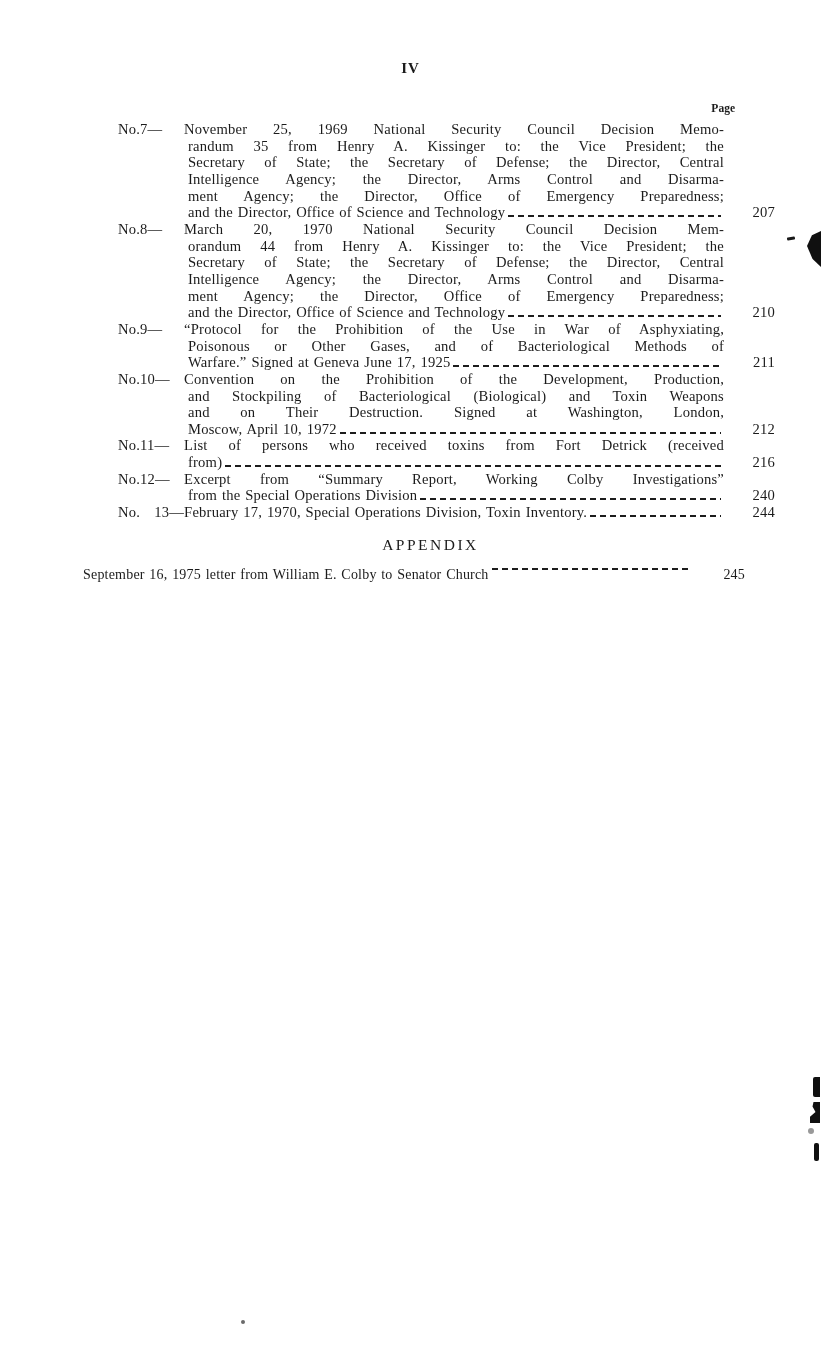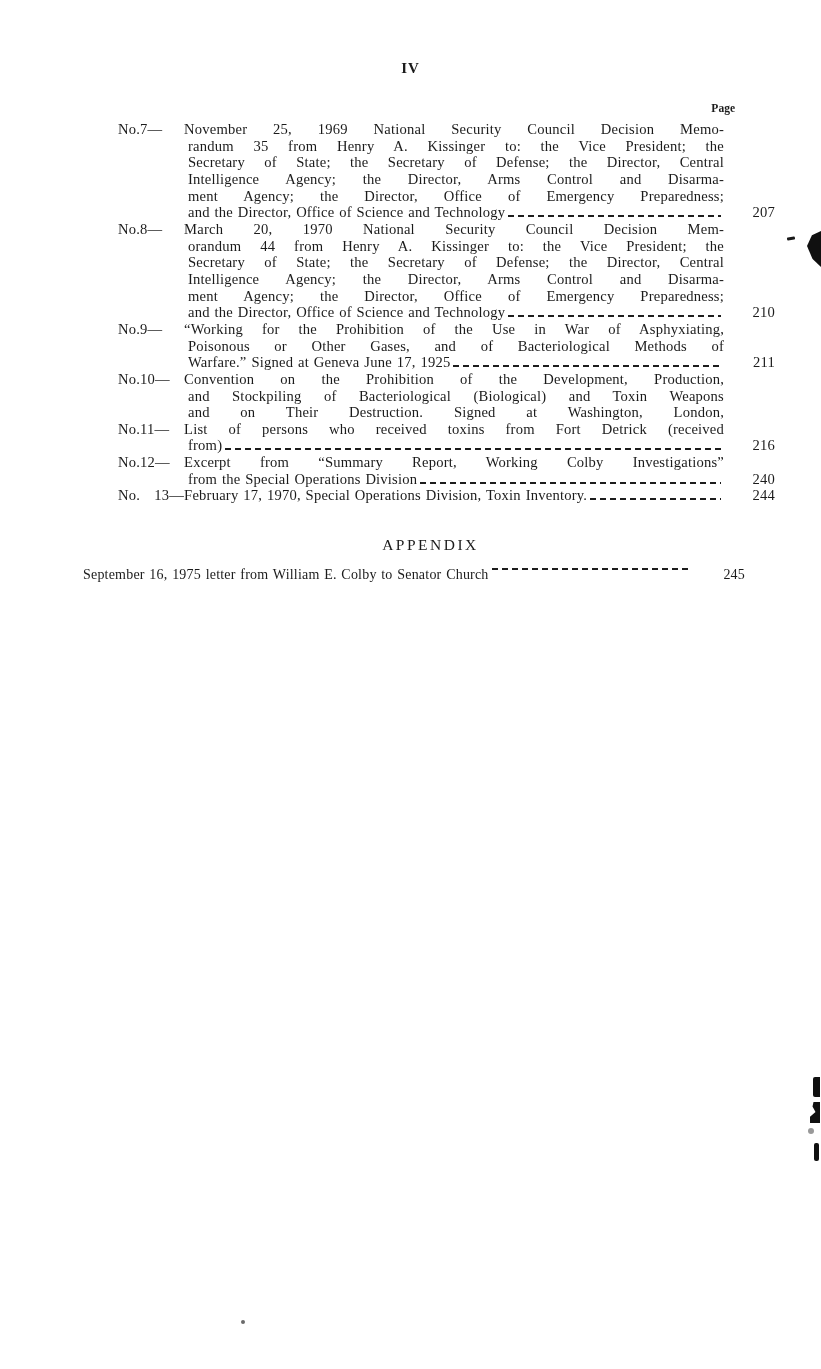--- a/index.html
+++ b/index.html
@@ -148,33 +148,38 @@
       <div class="line full">Intelligence Agency; the Director, Arms Control and Disarma-</div>
       <div class="line full">ment Agency; the Director, Office of Emergency Preparedness;</div>
       <div class="line last">
         <span class="tail">and the Director, Office of Science and Technology</span>
         <span class="leader"></span>
         <span class="pg">210</span>
       </div>
     </div>
 
     <div class="entry">
-      <div class="line full first"><span class="no">No.</span><span class="num">9—</span><span>“Working for the Prohibition of the Use in War of Asphyxiating,</span></div>
+      <div class="line full first"><span class="no">No.</span><span class="num">9—</span><span>“Protocol for the Prohibition of the Use in War of Asphyxiating,</span></div>
       <div class="line full">Poisonous or Other Gases, and of Bacteriological Methods of</div>
       <div class="line last">
         <span class="tail">Warfare.” Signed at Geneva June 17, 1925</span>
         <span class="leader"></span>
         <span class="pg">211</span>
       </div>
     </div>
 
     <div class="entry">
       <div class="line full first"><span class="no">No.</span><span class="num">10—</span><span>Convention on the Prohibition of the Development, Production,</span></div>
       <div class="line full">and Stockpiling of Bacteriological (Biological) and Toxin Weapons</div>
       <div class="line full">and on Their Destruction. Signed at Washington, London,</div>
+      <div class="line last">
+        <span class="tail">Moscow, April 10, 1972</span>
+        <span class="leader"></span>
+        <span class="pg">212</span>
+      </div>
     </div>
 
     <div class="entry">
       <div class="line full first"><span class="no">No.</span><span class="num">11—</span><span>List of persons who received toxins from Fort Detrick (received</span></div>
       <div class="line last">
         <span class="tail">from)</span>
         <span class="leader"></span>
         <span class="pg">216</span>
       </div>
     </div>

